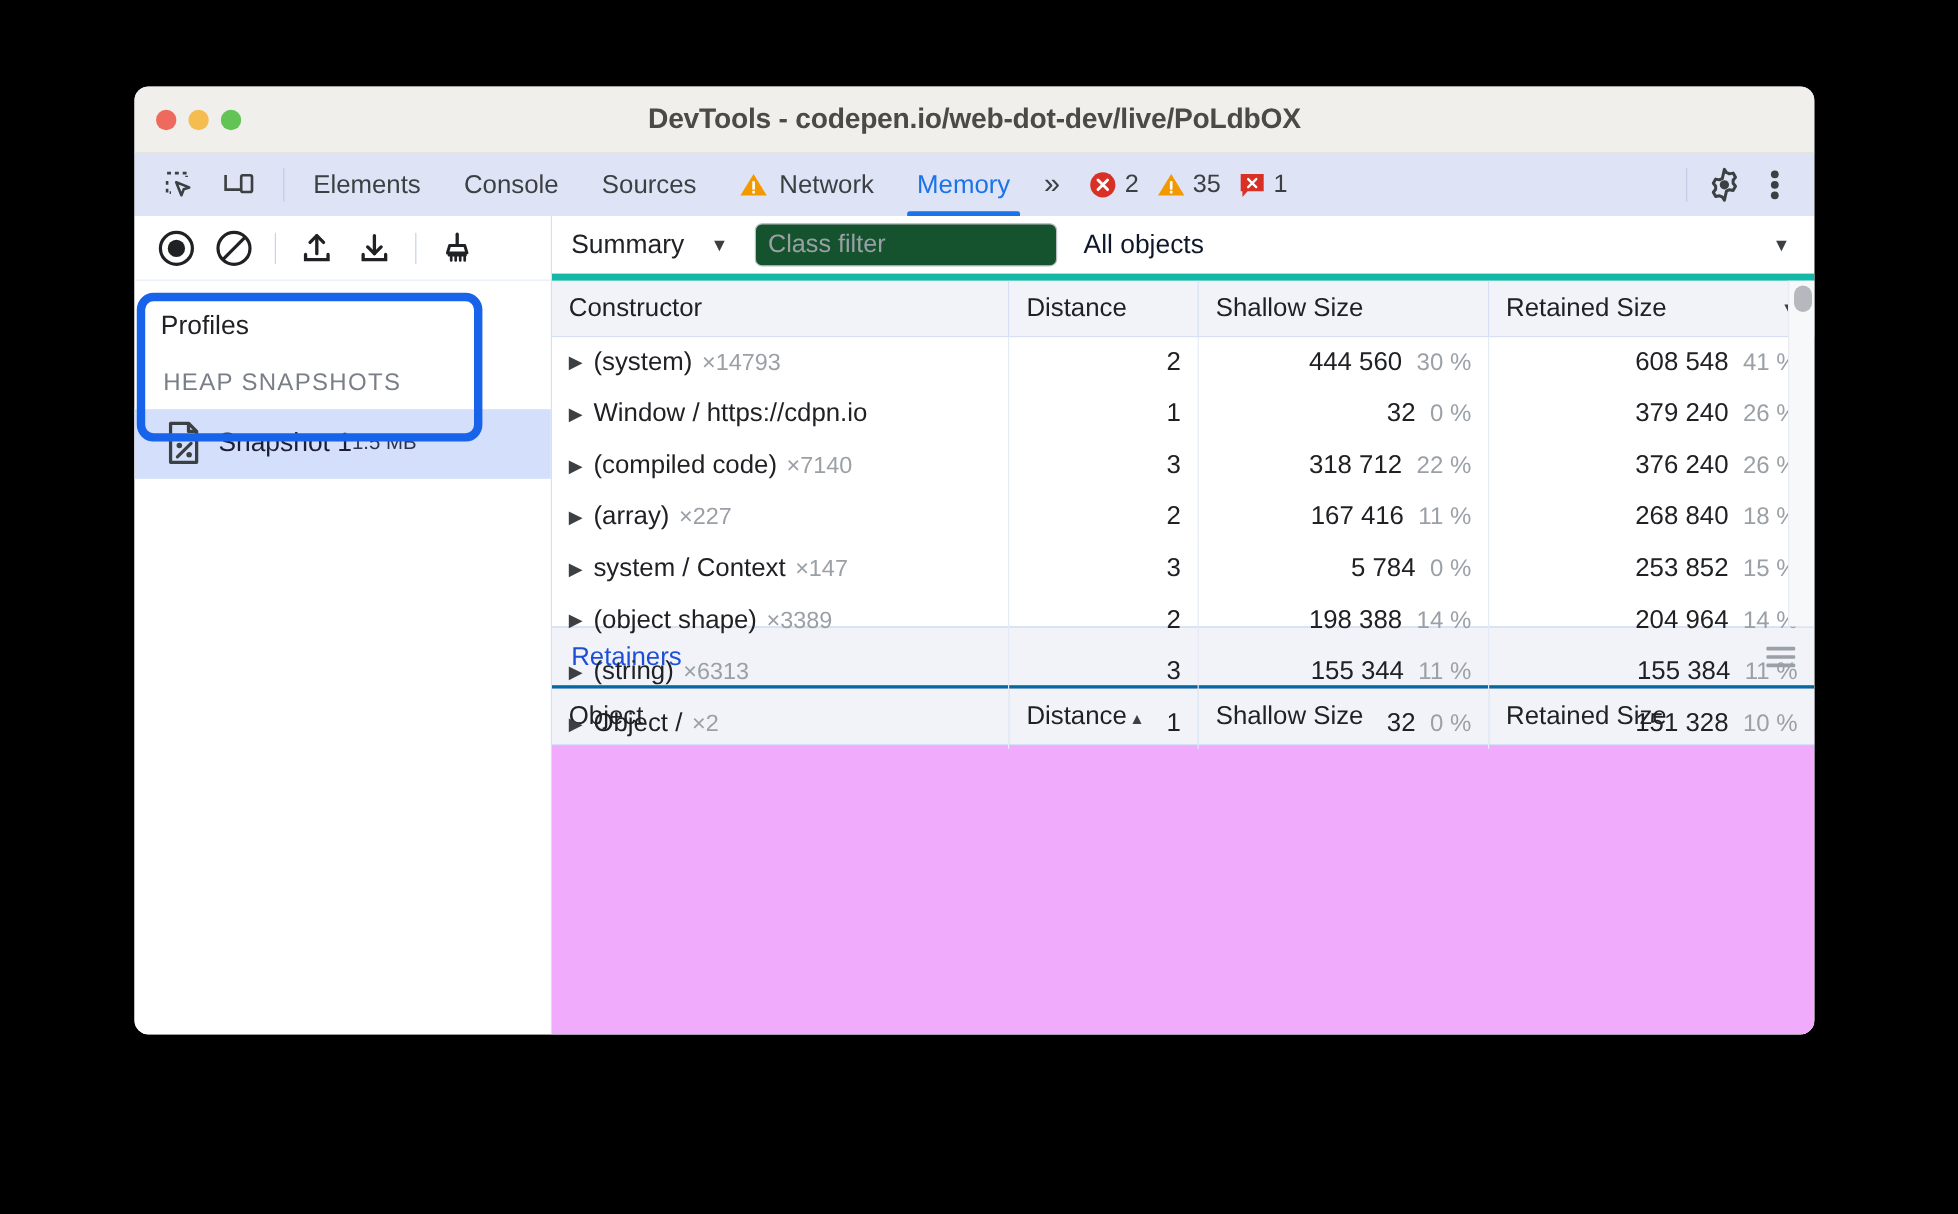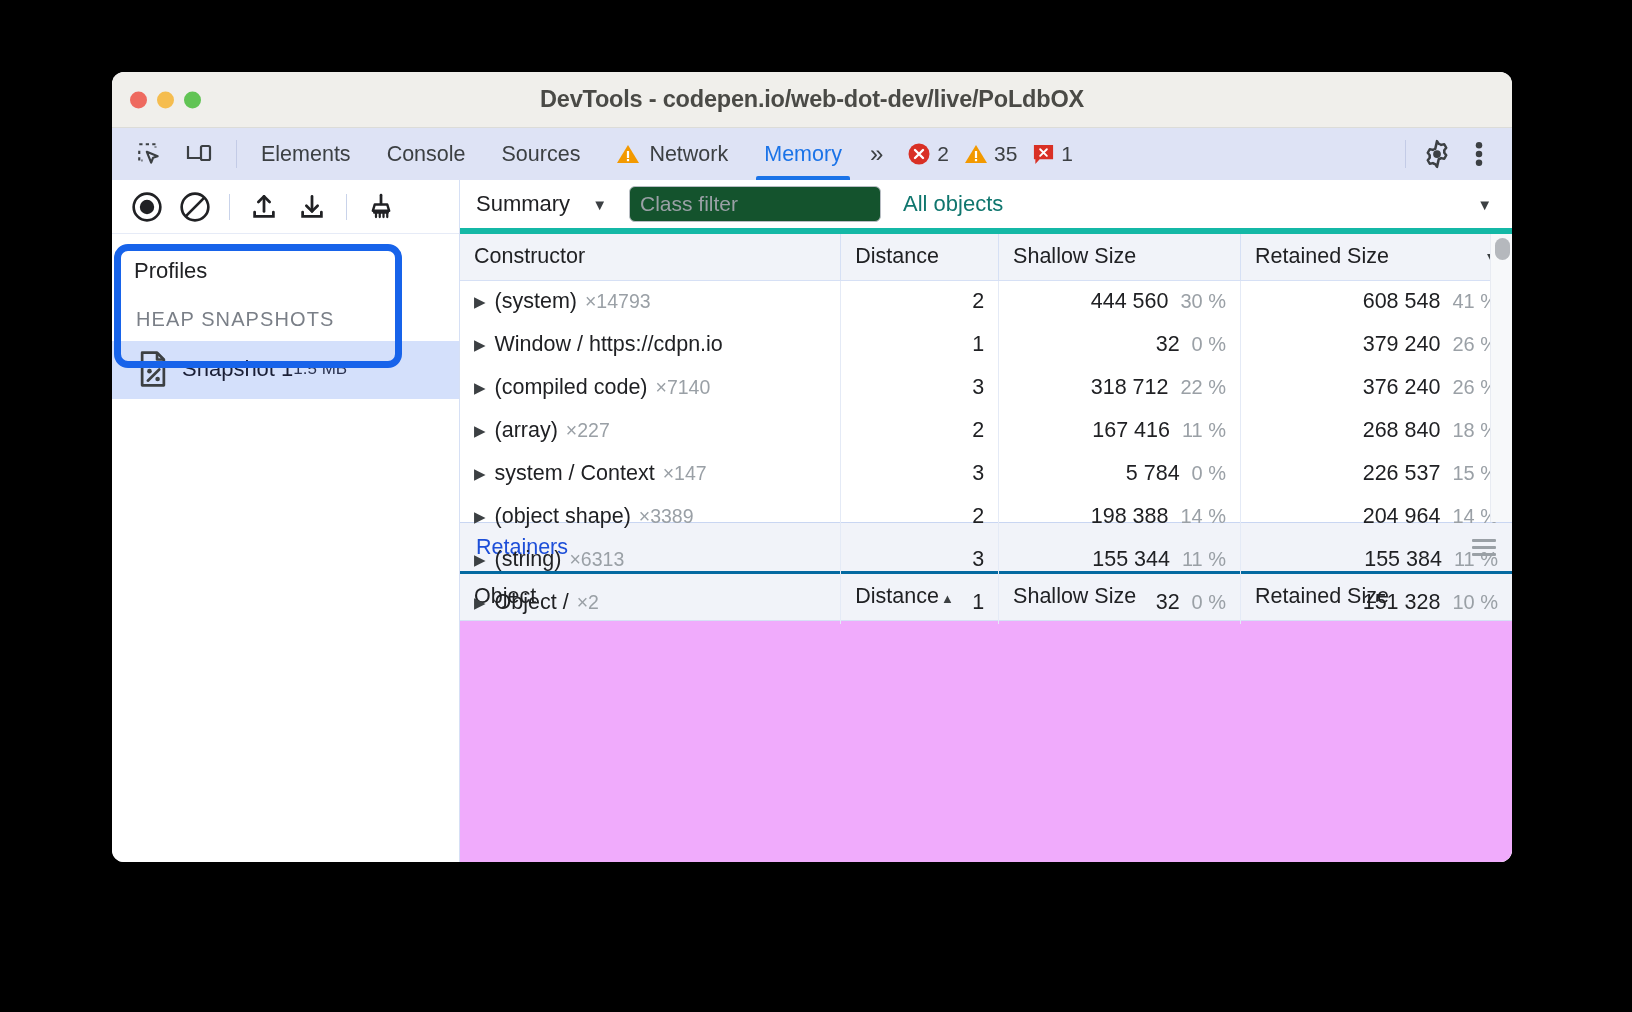--- a/index.html
+++ b/index.html
@@ -131,21 +131,21 @@
   .caret { font-size: 15px; color: #3c4043; }
   .class-filter {
     width: 252px; height: 36px;
     margin-left: 22px;
     border: 1px solid #b9bdc4; border-radius: 6px;
     font-size: 21px; color: #9aa0a6;
     padding: 0 10px;
     display: flex; align-items: center;
     background: #14532d;
   }
-  .all-objects { margin-left: 22px; font-size: 22px; color: #0f766e; }
+  .all-objects { margin-left: 22px; font-size: 22px; color: #0f172a; }
   .filters .caret-right { margin-left: auto; padding-right: 20px; }
 
   
   .table-wrap { flex: 1; display: flex; flex-direction: column; min-height: 0; position: relative; }
   table.grid { width: 100%; border-collapse: collapse; table-layout: fixed; }
   table.grid th {
     background: #f1f3f9;
     font-weight: normal;
     font-size: 21.5px; color: #202124;
     text-align: left;
@@ -424,21 +424,21 @@
                 <tr>
                   <td><span class="twisty">▶</span><span>(array)</span><span class="count">×227</span></td>
                   <td class="cell-right">2</td>
                   <td class="cell-right"><span>167 416</span><span class="pct">11 %</span></td>
                   <td class="cell-right"><span>268 840</span><span class="pct">18 %</span></td>
                 </tr>
                 <tr>
                   <td><span class="twisty">▶</span><span>system / Context</span><span class="count">×147</span></td>
                   <td class="cell-right">3</td>
                   <td class="cell-right"><span>5 784</span><span class="pct">0 %</span></td>
-                  <td class="cell-right"><span>226 537</span><span class="pct">15 %</span></td>
+                  <td class="cell-right"><span>253 852</span><span class="pct">15 %</span></td>
                 </tr>
                 <tr>
                   <td><span class="twisty">▶</span><span>(object shape)</span><span class="count">×3389</span></td>
                   <td class="cell-right">2</td>
                   <td class="cell-right"><span>198 388</span><span class="pct">14 %</span></td>
                   <td class="cell-right"><span>204 964</span><span class="pct">14 %</span></td>
                 </tr>
                 <tr>
                   <td><span class="twisty">▶</span><span>(string)</span><span class="count">×6313</span></td>
                   <td class="cell-right">3</td>

